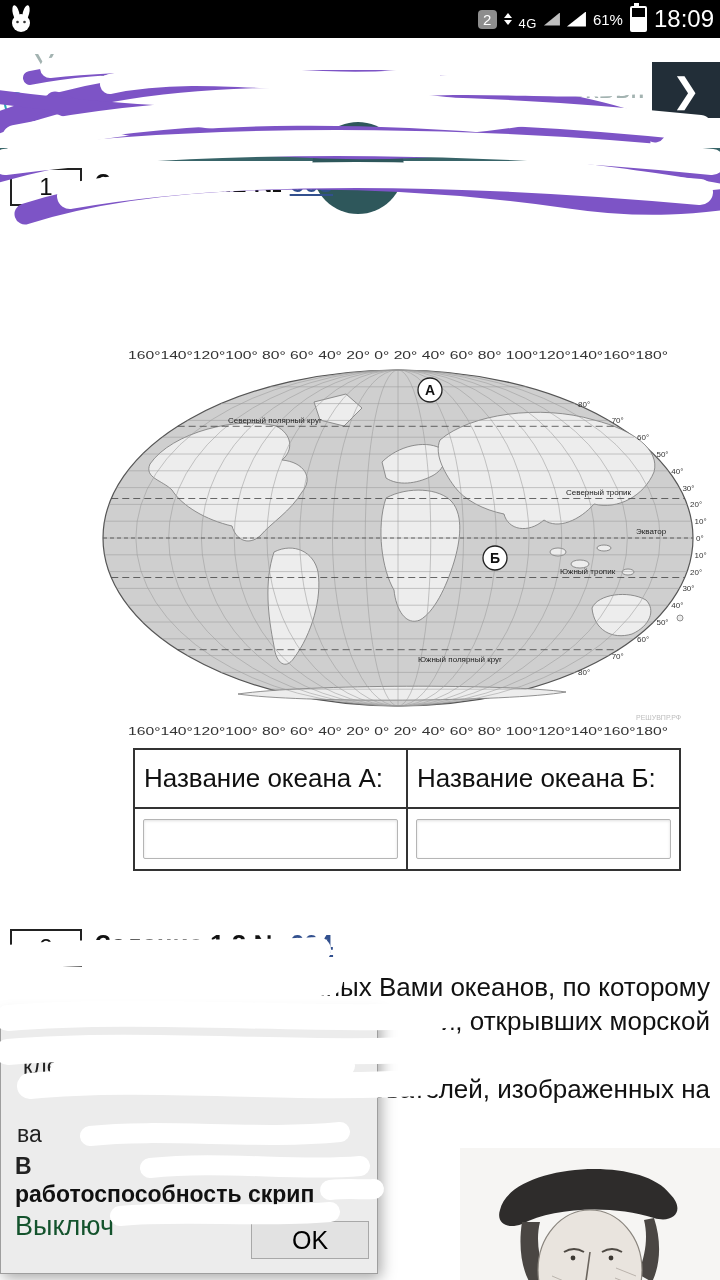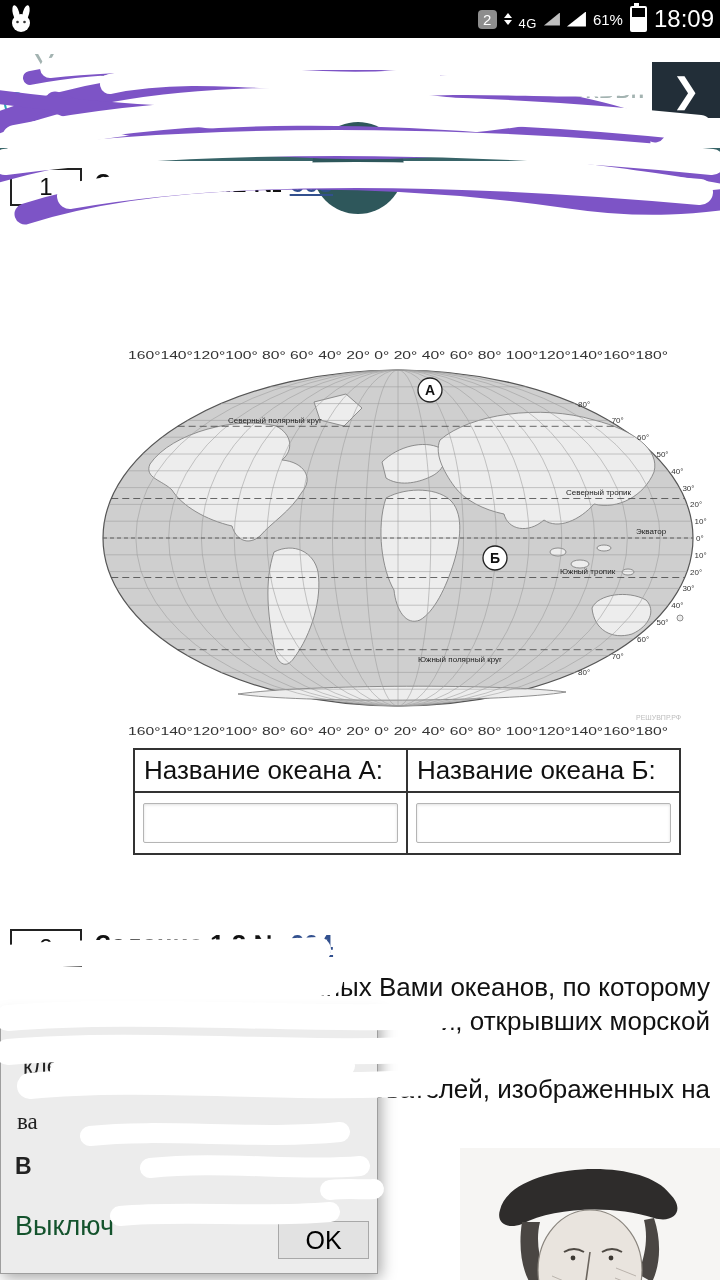--- a/index.html
+++ b/index.html
@@ -60,35 +60,35 @@
   .mline-label{font-size:8px;fill:#222;}
   .ocean{fill:#cfcfcf;stroke:#555;stroke-width:1.2;}
   .land{fill:#ededed;stroke:#777;stroke-width:.8;}
   .marker circle{fill:#fff;stroke:#222;stroke-width:1.3;}
   .marker text{font-size:14px;font-weight:bold;fill:#111;text-anchor:middle;}
   .wmark{font-size:7px;fill:#bdbdbd;}
 
   
   .ans-table{position:absolute;left:133px;top:748px;width:548px;border-collapse:collapse;z-index:6;}
   .ans-table th,.ans-table td{border:2px solid #333;font-weight:normal;text-align:left;
-        font-size:26px;padding:5px 9px;width:50%;}
+        font-size:26px;padding:13px 9px;width:50%;}
   .ans-table td{height:52px;padding:4px;}
   .ans-table input{width:97%;height:40px;margin:2px auto;display:block;border:1px solid #b5b5b5;
         border-radius:2px;box-shadow:inset 0 1px 3px rgba(0,0,0,.12);font-size:24px;padding:0 8px;box-sizing:border-box;}
 
   
   .t2line{position:absolute;right:10px;font-size:26px;white-space:nowrap;z-index:6;}
 
   
   .js-dialog{position:absolute;left:0;top:1012px;width:376px;height:260px;background:#ececec;
              border:1px solid #9e9e9e;box-shadow:3px 4px 14px rgba(0,0,0,.35);z-index:30;}
   .dlg-frag{position:absolute;font-size:23px;color:#222;}
   .dlg-bold{position:absolute;left:14px;top:168px;font-size:23px;font-weight:bold;color:#111;white-space:nowrap;}
   .dlg-line{position:absolute;left:14px;top:198px;font-size:27px;color:#14532d;}
-  .dlg-ok{position:absolute;right:8px;bottom:14px;width:91px;height:38px;background:#e2e2e2;
+  .dlg-ok{position:absolute;right:8px;bottom:14px;width:118px;height:38px;background:#e2e2e2;
           border:1px solid #a8a8a8;font-size:25px;font-family:"Liberation Sans",sans-serif;cursor:pointer;}
 
   
   .portrait{position:absolute;left:460px;top:1148px;width:260px;height:132px;overflow:hidden;z-index:10;background:#f6f5f3;}
 
   
   .scribbles{position:absolute;left:0;top:0;z-index:40;pointer-events:none;}
   .sp{stroke:#7d54c6;stroke-width:21;fill:none;stroke-linecap:round;}
   .sp.thin{stroke-width:14;}
   .sw{stroke:#ffffff;stroke-width:26;fill:none;stroke-linecap:round;}
@@ -296,22 +296,23 @@
           <line x1="150" y1="150" x2="168" y2="158"></line>
         <line x1="92" y1="128" x2="106" y2="134"></line>
           <line x1="92" y1="138" x2="106" y2="144"></line>
       </g>
       <path d="M78,182 C100,168 160,168 184,182 L184,200 L78,200 Z" fill="#d8d3cc" stroke="#8a857e"></path>
     </svg>
   </div>
 
   <div class="js-dialog">
     <div class="dlg-frag" style="left:22px;top:40px;">кле</div>
-    <div class="dlg-frag" style="left:16px;top:96px;font-family:Liberation Serif, serif;">ва</div>
+    <div class="dlg-frag" style="left:16px;top:108px;">ва</div>
     <div class="dlg-frag" style="left:14px;top:140px;font-weight:bold;">В</div>
+    <div class="dlg-bold">работоспособность скрип</div>
     <div class="dlg-line">Выключ</div>
     <button class="dlg-ok">OK</button>
   </div>
 
   <svg class="scribbles" width="720" height="1280" viewBox="0 0 720 1280">
 
     <path class="sp" d="M -15 128 C 140 62, 360 70, 530 98 C 600 110, 640 122, 655 132"></path>
     <path class="sp" d="M -15 176 C 160 120, 430 132, 625 158 C 680 166, 710 170, 735 176"></path>
     <path class="sp" d="M 25 214 C 190 162, 430 178, 570 198 C 650 210, 705 202, 735 198"></path>
     <path class="sp" d="M 55 102 C 170 150, 390 162, 545 133 C 590 124, 622 130, 640 142"></path>

